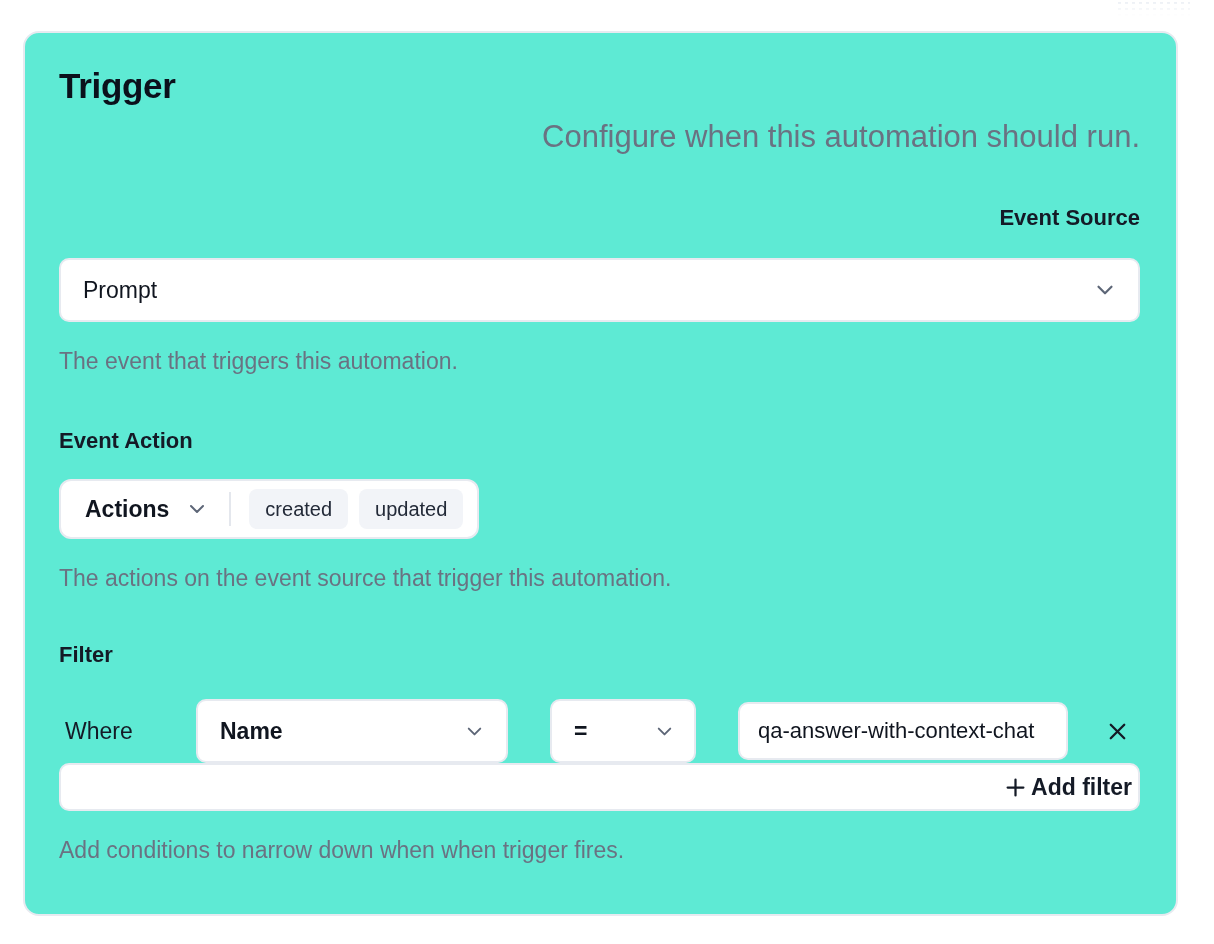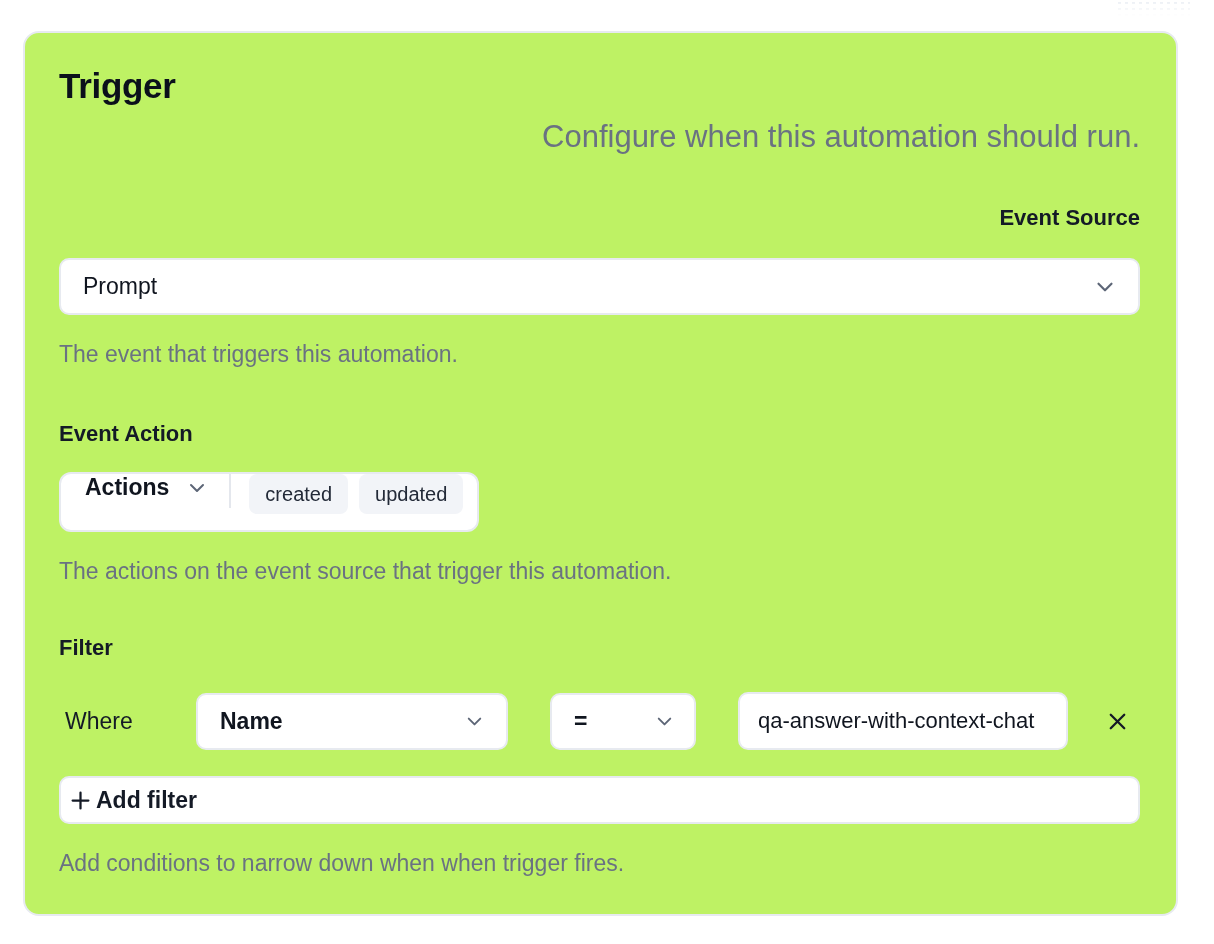--- a/index.html
+++ b/index.html
@@ -20,21 +20,21 @@
     background-image: radial-gradient(#dfe5ee 1.6px, transparent 1.7px);
     background-size: 7px 6px;
     opacity: .5;
     -webkit-mask-image: linear-gradient(180deg, #000 20%, transparent 100%);
             mask-image: linear-gradient(180deg, #000 20%, transparent 100%);
   }
 
   .card {
     position: absolute; left: 23px; top: 31px;
     width: 1155px; height: 885px;
-    background: #bef264;
+    background: #5eead4;
     border: 2px solid #e7eaf0;
     border-radius: 16px;
     padding: 30px 36px 0 34px;
   }
 
   .title {
     margin: 0;
     font-size: 35px; line-height: 46px;
     font-weight: 700;
     letter-spacing: -0.3px;
@@ -57,36 +57,36 @@
   .m-fl { margin-top: 49px; }
 
   .helper {
     margin: 25px 0 0;
     font-size: 23px; line-height: 28px;
     color: #6a7282;
   }
 
   .select {
     display: flex; align-items: center; justify-content: space-between;
-    height: 57px;
+    height: 64px;
     border: 2px solid #e7eaf0;
     border-radius: 10px;
     background: #ffffff;
     padding: 0 20px 0 22px;
     font-size: 23px;
     color: #10151f;
     cursor: pointer;
   }
   .select-main { margin-top: 26px; width: 100%; }
 
   .chev { display: flex; align-items: center; color: #5d6677; flex: 0 0 auto; }
   .chev svg { display: block; }
 
   .action-box {
-    display: inline-flex; align-items: flex-start;
+    display: inline-flex; align-items: center;
     height: 60px;
     margin-top: 24px;
     border: 2px solid #e7eaf0;
     border-radius: 12px;
     background: #ffffff;
     padding: 0 14px 0 24px;
   }
   .action-dd {
     display: inline-flex; align-items: center; gap: 16px;
     background: none; border: none; padding: 0;
@@ -119,22 +119,22 @@
   }
   .remove-btn {
     flex: 0 0 auto;
     width: 46px; height: 46px; margin-left: 10px;
     display: flex; align-items: center; justify-content: center;
     background: none; border: none; padding: 0;
     color: #141a26; cursor: pointer; border-radius: 8px;
   }
 
   .add-filter {
-    display: flex; align-items: center; justify-content: flex-start; gap: 2px;
-    width: 100%; height: 48px; margin-top: 26px;
+    display: flex; align-items: center; justify-content: flex-end; gap: 2px;
+    width: 100%; height: 48px; 
     background: #ffffff;
     border: 2px solid #e7eaf0; border-radius: 10px;
     font-family: inherit; font-size: 23px; font-weight: 700;
     color: #141a26; cursor: pointer;
   }
   .plus { display: flex; align-items: center; color: #141a26; }
 </style>
 </head>
 <body>
 

